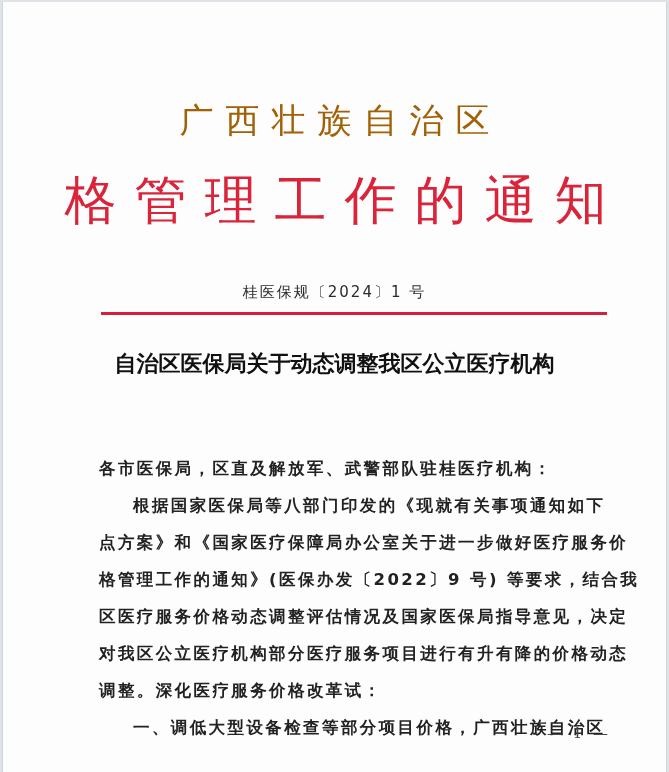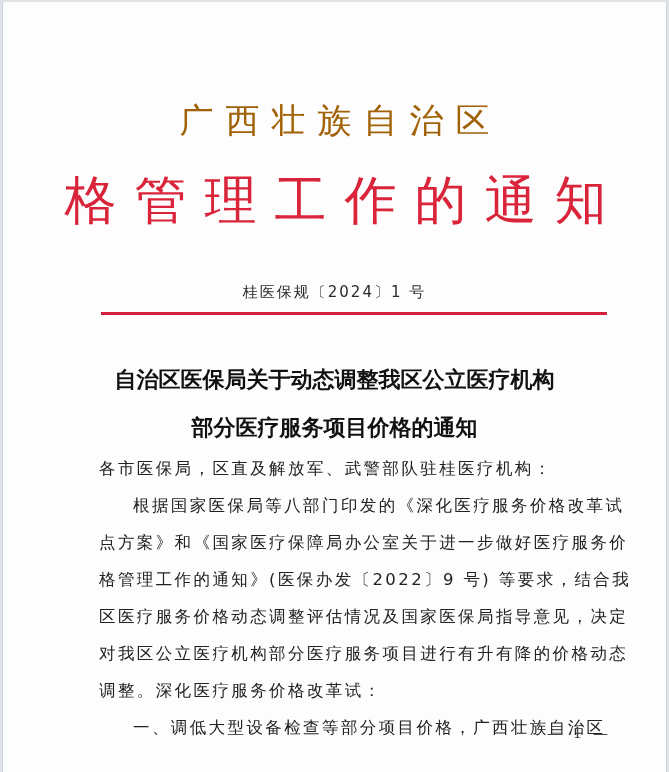--- a/index.html
+++ b/index.html
@@ -79,32 +79,32 @@
       top: 345px;
       text-align: center;
       color: #111;
       font-family: "DejaVu Serif", "Liberation Serif", serif;
       font-weight: bold;
       font-size: 22px;
       line-height: 32px;
     }
     .doc-title div {
       white-space: nowrap;
-      margin-top: 16px;
     }
     .body-text {
       position: absolute;
       left: 96px;
       top: 448px;
       width: 512px;
       color: #222;
       font-family: "DejaVu Sans", "Liberation Sans", sans-serif;
       font-size: 16.5px;
       line-height: 37px;
       letter-spacing: 2.4px;
+      font-weight: bold;
     }
     .body-text .line {
       white-space: nowrap;
       height: 37px;
     }
     .body-text .indent {
       padding-left: 34px;
     }
     .page-number {
       position: absolute;
@@ -124,26 +124,25 @@
 
   <div class="issuer-line1">广西壮族自治区</div>
   <div class="issuer-line2">格管理工作的通知</div>
 
   <div class="doc-number">桂医保规〔2024〕1 号</div>
 
   <div class="red-rule"></div>
 
   <div class="doc-title">
     <div>自治区医保局关于动态调整我区公立医疗机构</div>
-    <div>部分医疗服务项目价格的通知</div>
   </div>
 
   <div class="body-text">
     <div class="line">各市医保局，区直及解放军、武警部队驻桂医疗机构：</div>
-    <div class="line indent">根据国家医保局等八部门印发的《深化医疗服务价格改革试</div>
+    <div class="line indent">根据国家医保局等八部门印发的《现就有关事项通知如下</div>
     <div class="line">点方案》和《国家医疗保障局办公室关于进一步做好医疗服务价</div>
     <div class="line">格管理工作的通知》(医保办发〔2022〕9 号) 等要求，结合我</div>
     <div class="line">区医疗服务价格动态调整评估情况及国家医保局指导意见，决定</div>
     <div class="line">对我区公立医疗机构部分医疗服务项目进行有升有降的价格动态</div>
     <div class="line">调整。深化医疗服务价格改革试：</div>
     <div class="line indent">一、调低大型设备检查等部分项目价格，广西壮族自治区</div>
   </div>
 
   <div class="page-number">— 1 —</div>
 

